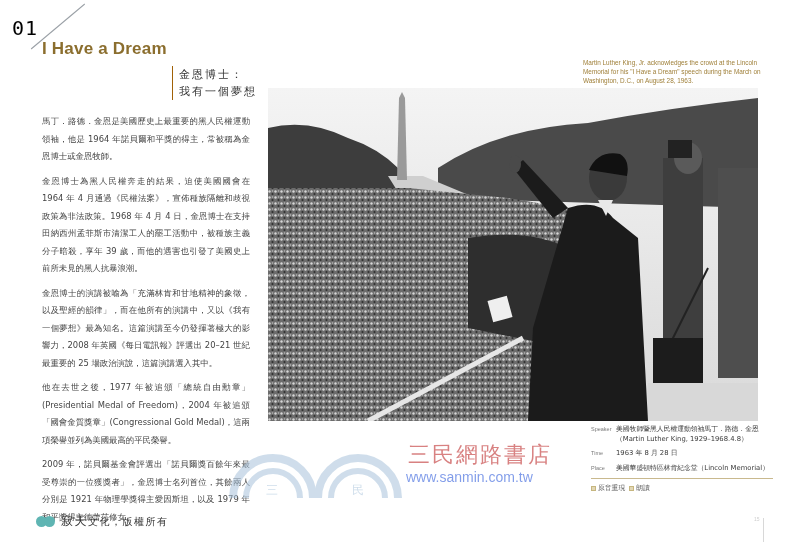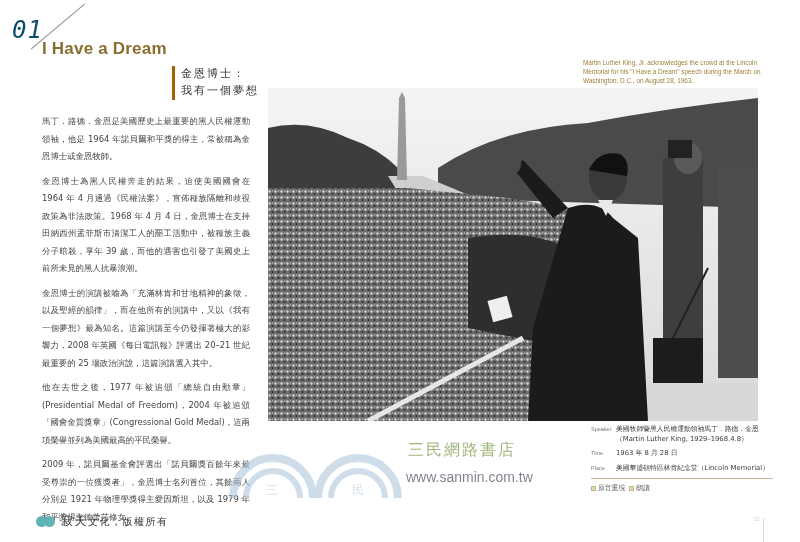--- a/index.html
+++ b/index.html
@@ -1,37 +1,36 @@
 <!DOCTYPE html>
 <html><head>
 <meta charset="utf-8">
 <style>
   * { margin: 0; padding: 0; box-sizing: border-box; }
   html, body { width: 800px; height: 542px; background: #ffffff; overflow: hidden; }
   body { position: relative; font-family: "DejaVu Sans", sans-serif; color: #3a3a3a; }
 
   .chapter-num {
     position: absolute; left: 12px; top: 16px;
-    font-family: "DejaVu Sans Mono", monospace; font-size: 24px; color: #0c4a6e;
+    font-family: "DejaVu Sans Mono", monospace; font-size: 20px; color: #000000;
     letter-spacing: 1px;
-    font-style: italic;
   }
   .slash {
     position: absolute; left: 10px; top: 14px; width: 70px; height: 1px;
     background: #9aa0a6; transform-origin: left center; transform: rotate(-40deg) translate(-6px, 40px);
   }
   .title {
     position: absolute; left: 42px; top: 39px;
     font-family: "Liberation Sans", sans-serif; font-weight: bold; font-size: 17px;
     color: #8b6e2e; letter-spacing: 0.2px;
   }
   .subtitle {
     position: absolute; left: 172px; top: 66px;
-    border-left: 3px solid #a16207; padding-left: 6px;
-    font-family: Liberation Mono, monospace; font-size: 11px; line-height: 17px;
+    border-left: 1px solid #a16207; padding-left: 6px;
+    font-family: Liberation Sans, sans-serif; font-size: 11px; line-height: 17px;
     color: #333; letter-spacing: 2px;
   }
   .subtitle div { white-space: nowrap; }
 
   .body-col {
     position: absolute; left: 42px; top: 113px; width: 208px;
     font-family: "DejaVu Sans", sans-serif; font-size: 8.4px; line-height: 17.5px;
     color: #444; text-align: justify;
   }
   .body-col p { margin-bottom: 7px; }
@@ -56,25 +55,25 @@
   .meta-rule { height: 1px; background: #c9b98e; margin: 1px 0 4px 0; }
   .meta-tags { display: flex; gap: 4px; font-size: 6.8px; color: #555; }
   .meta-tag { display: flex; align-items: center; gap: 2px; }
   .tag-box { width: 5px; height: 5px; background: #e2d7b5; border: 1px solid #c6b67f; display: inline-block; }
 
   .watermark {
     position: absolute; left: 228px; top: 438px; width: 350px; height: 60px; opacity: 0.55;
   }
   .wm-text-cn {
     position: absolute; left: 180px; top: 2px;
-    font-family: "DejaVu Serif", serif; font-size: 16px; color: #4d7c0f; letter-spacing: 2px;
+    font-family: "DejaVu Serif", serif; font-size: 22px; color: #b91c1c; letter-spacing: 2px;
   }
   .wm-text-url {
     position: absolute; left: 178px; top: 31px;
-    font-family: "Liberation Sans", sans-serif; font-size: 14px; color: #0f172a;
+    font-family: "Liberation Sans", sans-serif; font-size: 14px; color: #1d4ed8;
   }
 
   .footer-logo {
     position: absolute; left: 36px; top: 513px; display: flex; align-items: center; gap: 5px; justify-content: space-between;
   }
   .logo-mark {
     width: 20px; height: 14px; position: relative;
   }
   .logo-mark span { position: absolute; top: 1px; width: 11px; height: 11px; border-radius: 50%; background: #5fb5b3; }
   .footer-text {

